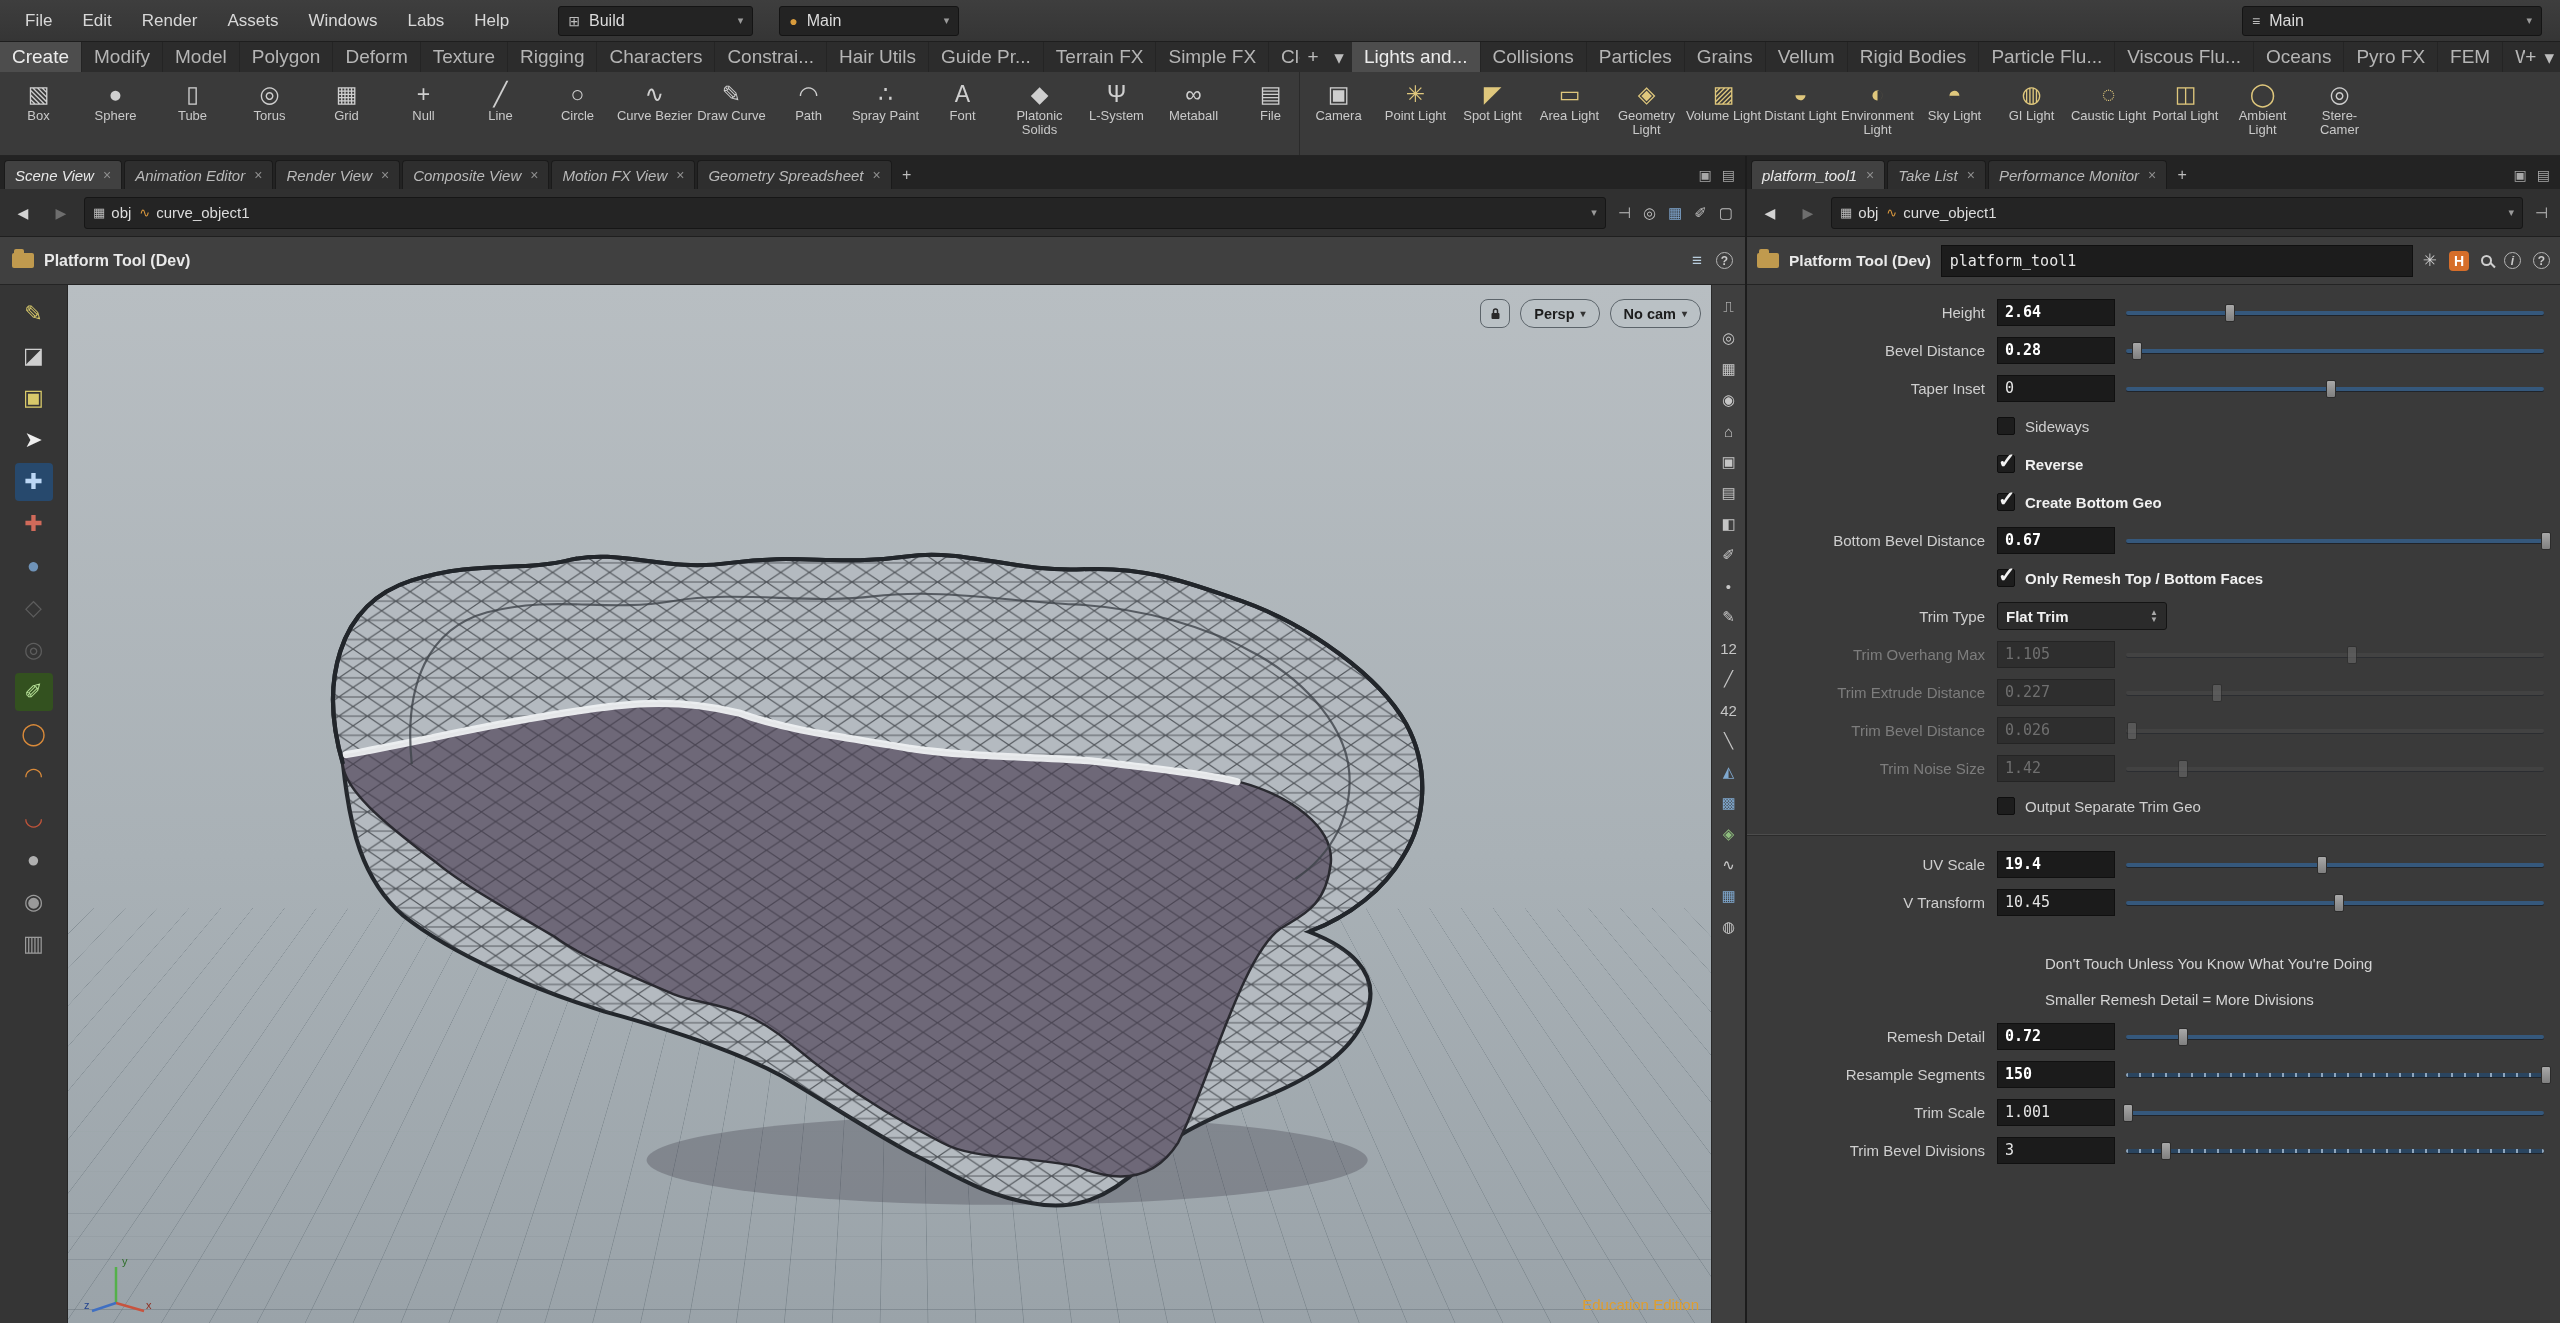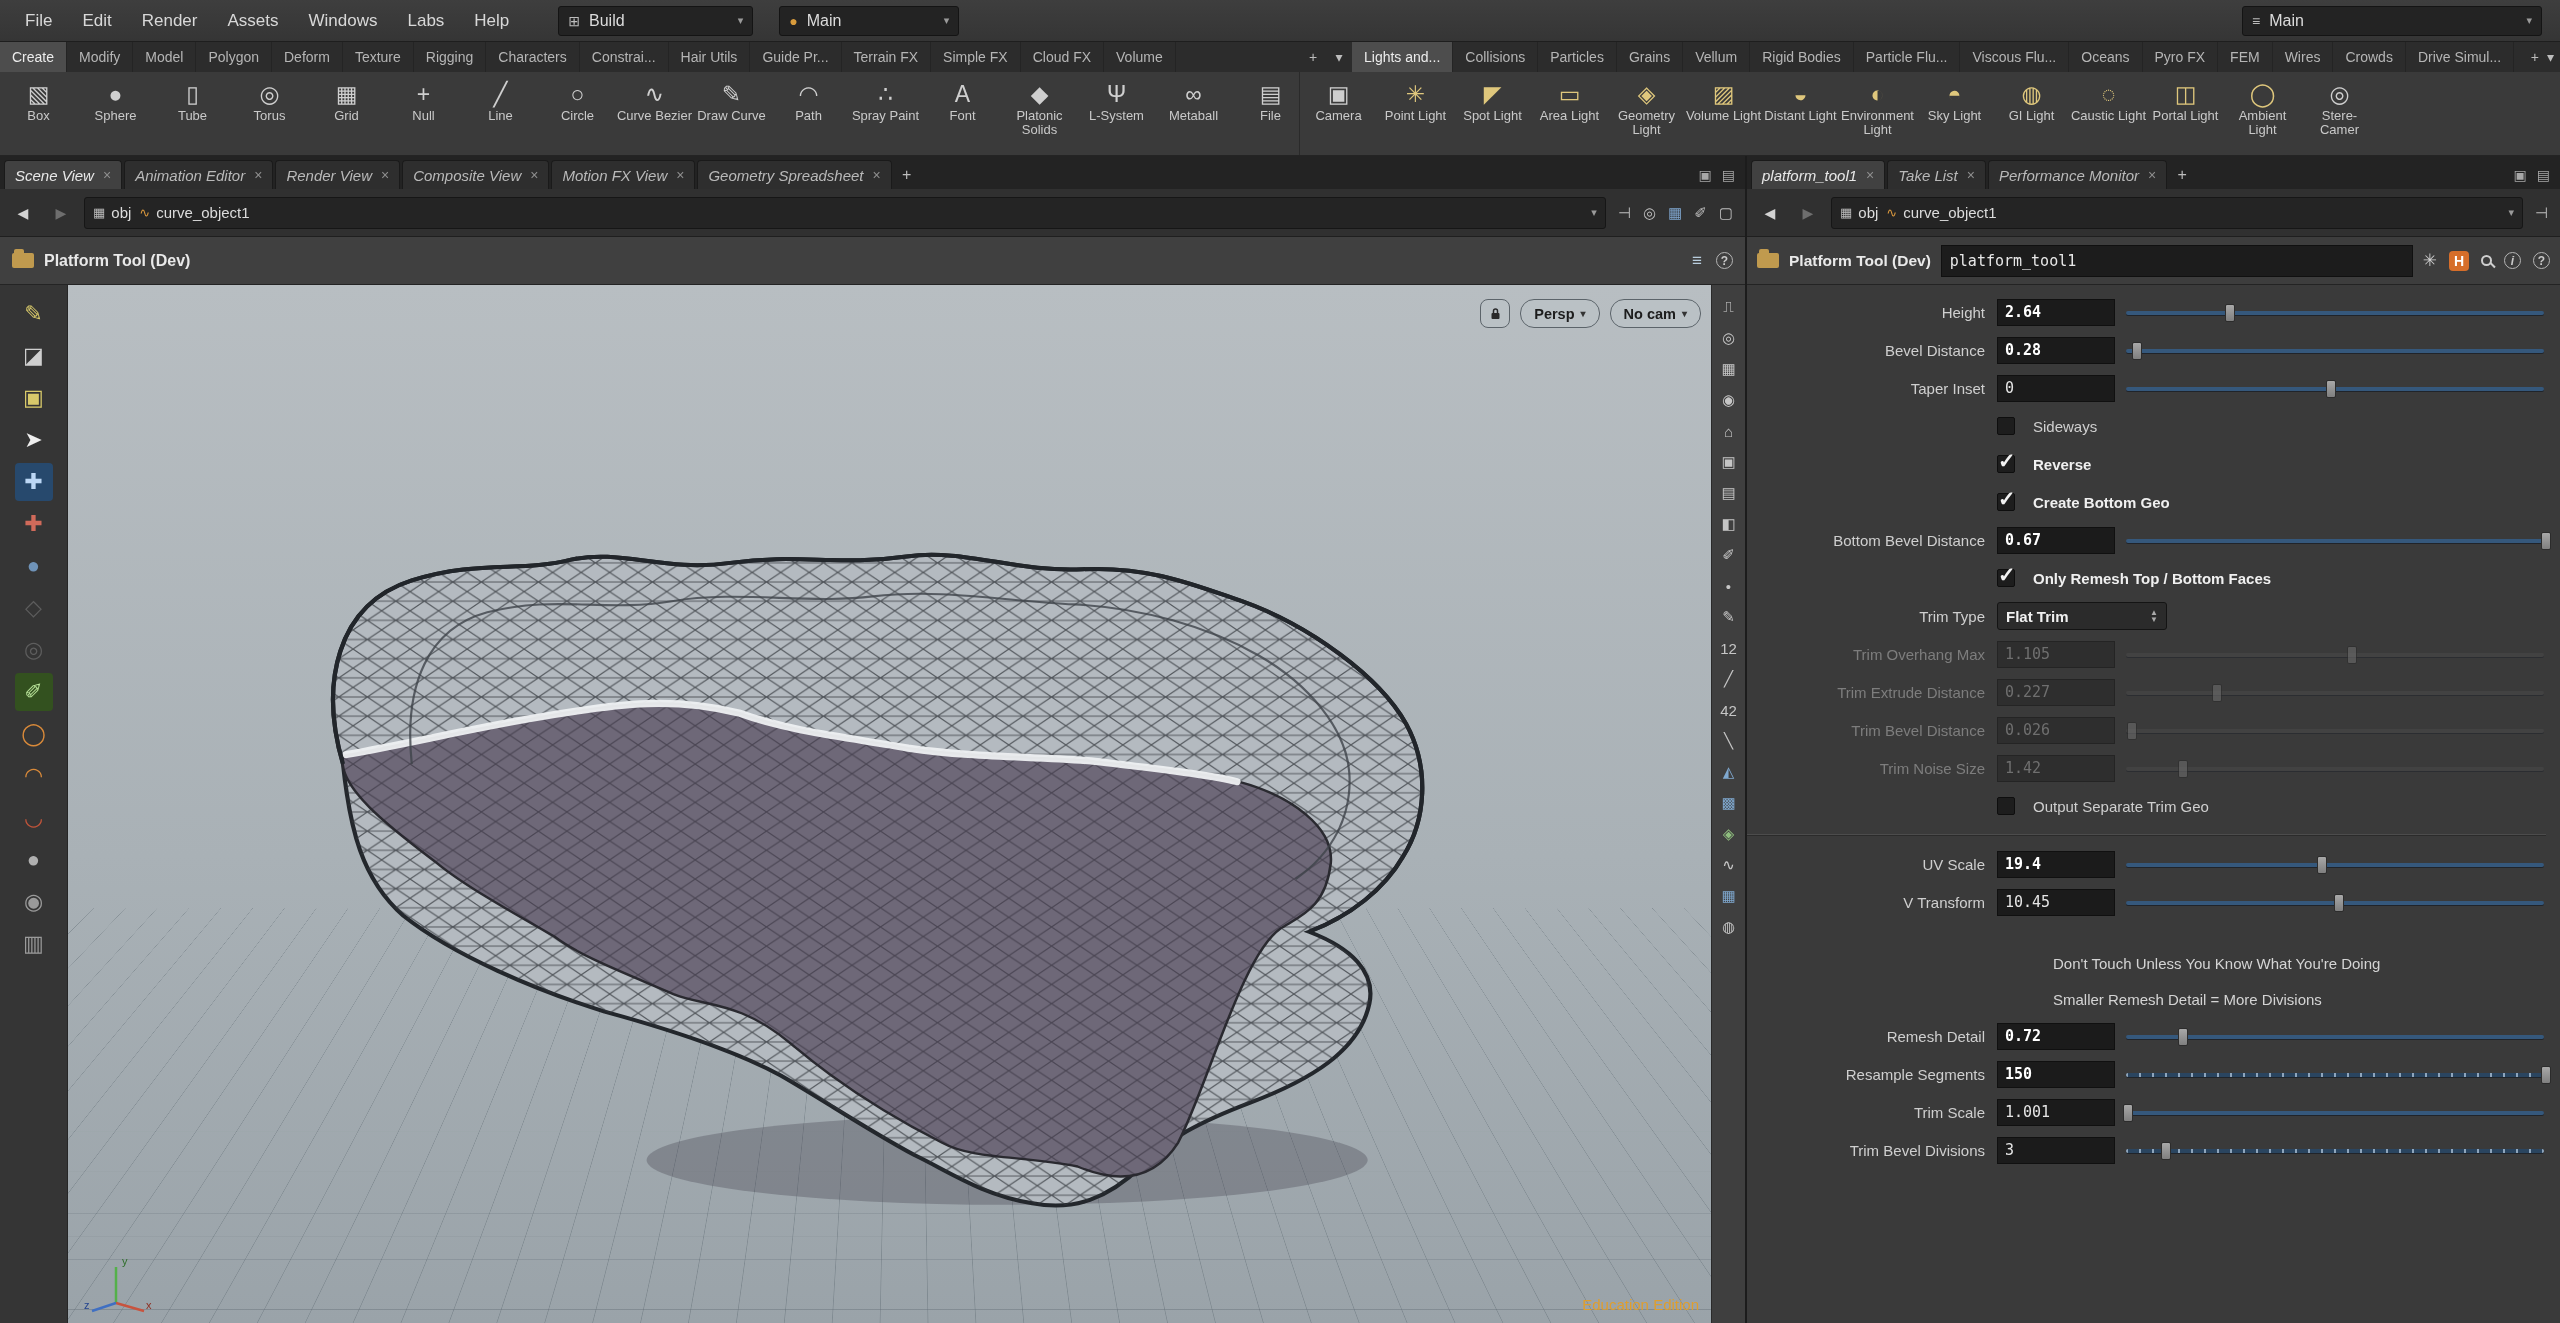--- a/index.html
+++ b/index.html
@@ -15,21 +15,21 @@
     border-radius:3px; height:30px; padding:0 9px; color:#dcdcdc; font-size:16px; }
   .pill-select .picon { color:#d89b3c; font-size:14px; }
   .pill-select .parrow { margin-left:auto; color:#9a9a9a; font-size:11px; }
   .sel-build { width:195px; margin-left:34px; }
   .sel-build .picon { color:#bdbdbd; }
   .sel-main { width:180px; margin-left:26px; }
   .sel-right { width:300px; margin-left:auto; margin-right:8px; }
   .sel-right .picon { color:#bdbdbd; }
 
   
-  .shelf-tabs-row { height:30px; flex:none; background:#2c2c2c; display:flex; font-size:14px; color:#b5b5b5; }
+  .shelf-tabs-row { height:30px; flex:none; background:#2c2c2c; display:flex; font-size:19px; color:#b5b5b5; }
   .shelf-tabs-left { width:1300px; flex:none; display:flex; align-items:stretch; overflow:hidden; }
   .shelf-tabs-right { flex:1; display:flex; align-items:stretch; overflow:hidden; }
   .shelf-tab { padding:0 12px; display:flex; align-items:center; border-right:1px solid #242424; white-space:nowrap; cursor:default; }
   .shelf-tab.active { background:#4d4d4d; color:#ececec; }
   .shelf-tab-btn { width:26px; display:flex; align-items:center; justify-content:center; color:#bdbdbd; cursor:default; }
   .shelf-tools-row { height:84px; flex:none; background:#3a3a3a; border-bottom:1px solid #242424; display:flex; }
   .shelf-tools-left { width:1300px; flex:none; display:flex; overflow:hidden; border-right:1px solid #2a2a2a; }
   .shelf-tools-right { flex:1; display:flex; overflow:hidden; }
   .tool { width:77px; flex:none; display:flex; flex-direction:column; align-items:center; padding-top:7px;
     color:#c9c9c9; font-size:13px; line-height:14px; text-align:center; cursor:default; }
@@ -104,21 +104,21 @@
   .param-header-icons { display:flex; align-items:center; gap:12px; }
   .gear-glyph { color:#cfcfcf; font-size:17px; }
   .hlogo { width:20px; height:20px; background:#d66e2a; border-radius:4px; color:#fff; font-weight:bold; font-size:14px;
     display:flex; align-items:center; justify-content:center; }
   .hlogo::before { content:"H"; }
   .mag { width:11px; height:11px; border:2px solid #cfcfcf; border-radius:50%; position:relative; }
   .mag::after { content:""; position:absolute; width:7px; height:2px; background:#cfcfcf; transform:rotate(45deg); right:-6px; bottom:-2px; }
 
   .params { flex:1; overflow:hidden; padding-top:8px; }
   .prow { display:flex; align-items:center; height:38px; padding-right:14px; font-size:15px; color:#cfcfcf; }
-  .prow > * { display:none;padding-left:8px; }
+  .prow > * { display:none; }
   .plabel { width:250px; flex:none; text-align:right; padding-right:12px; white-space:nowrap; overflow:hidden; }
   .pvalue { width:118px; flex:none; height:27px; line-height:25px; background:#1b1b1b; border:1px solid #101010;
     color:#e6e6e6; font-family:"DejaVu Sans Mono", monospace; font-size:15px; padding:0 7px; margin-right:9px; }
   .prow.bold .pvalue { font-weight:bold; color:#fff; }
   .pslider { flex:1; height:27px; position:relative; }
   .pslider .track { position:absolute; left:2px; right:2px; top:12px; height:4px; background:#35587c; border-radius:2px; box-shadow:0 1px 0 #20242a; }
   .prow.ticks .pslider .track { background:repeating-linear-gradient(90deg,#8fa6bd 0 2px,#2a4560 2px 13px); }
   .pslider .handle { position:absolute; top:5px; width:10px; height:18px; background:linear-gradient(#a8a8a8,#7f7f7f);
     border:1px solid #2c2c2c; border-radius:2px; }
   .pcheck { width:18px; height:18px; flex:none; background:#1d1d1d; border:1px solid #0e0e0e; border-radius:2px; position:relative; margin-right:10px; }

